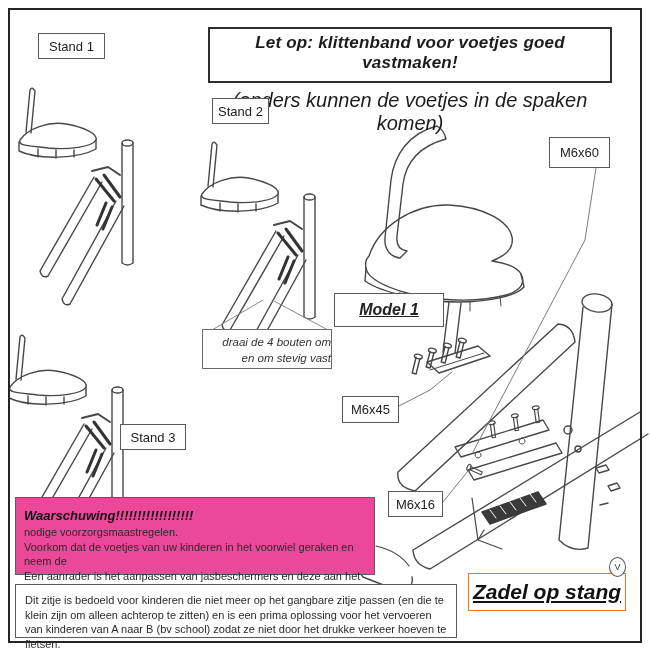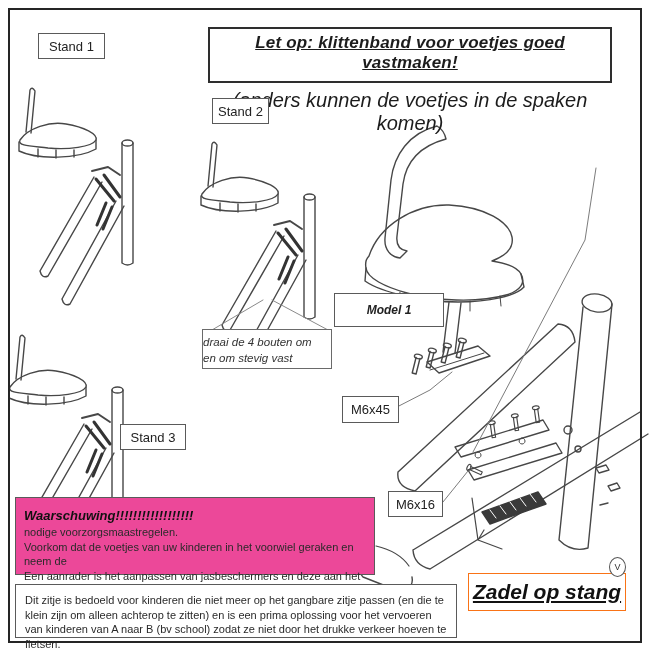--- a/index.html
+++ b/index.html
@@ -15,27 +15,27 @@
   .lbl{
     position:absolute;background:#fff;border:1px solid #5a5a5a;
     display:flex;align-items:center;justify-content:center;
     font-size:13px;color:#222;box-sizing:border-box;
   }
   .notice{
     position:absolute;left:208px;top:27px;width:404px;height:56px;
     background:#fff;border:2px solid #2e2e2e;text-align:center;
     box-sizing:border-box;padding-top:4px;
   }
-  .notice .l1{font-size:17px;font-weight:bold;font-style:italic;text-decoration:underline;letter-spacing:.2px;}
+  .notice .l1{font-size:17px;font-weight:bold;font-style:italic;letter-spacing:.2px;}
   .notice .l2{font-size:20px;font-style:italic;margin-top:16px;}
-  .model{font-size:12px;font-weight:bold;font-style:italic;}
+  .model{font-size:16px;font-weight:bold;font-style:italic;text-decoration:underline;}
   .callout{
     position:absolute;left:202px;top:329px;width:130px;height:40px;
     background:#fff;border:1px solid #6a6a6a;box-sizing:border-box;
-    font-size:11.5px;font-style:italic;text-align:left;padding-top:4px;line-height:1.4;color:#333;
+    font-size:11.5px;font-style:italic;text-align:right;padding-top:4px;line-height:1.4;color:#333;
   }
   .warnbox{
     position:absolute;left:15px;top:497px;width:360px;height:78px;
     background:#ec4899;border:1px solid #5a5a5a;box-sizing:border-box;
     padding:9px 8px;font-size:11px;line-height:1.32;color:#2a2a2a;
   }
   .warnbox .head{font-size:13px;font-weight:bold;font-style:italic;margin-bottom:1px;color:#111;}
   .descbox{
     position:absolute;left:15px;top:584px;width:442px;height:54px;
     background:#fff;border:1px solid #5a5a5a;box-sizing:border-box;
@@ -172,20 +172,21 @@
   </div>
 
   <div class="lbl" style="left:38px;top:33px;width:67px;height:26px;text-align:center;">Stand 1</div>
 
   <div class="lbl" style="left:212px;top:98px;width:57px;height:26px;">Stand 2</div>
 
   <div class="lbl" style="left:120px;top:424px;width:66px;height:26px;">Stand 3</div>
 
   <div class="lbl model" style="left:334px;top:293px;width:110px;height:34px;">Model 1</div>
 
+  <div class="lbl" style="left:549px;top:137px;width:61px;height:31px;">M6x60</div>
 
   <div class="lbl" style="left:342px;top:396px;width:57px;height:27px;">M6x45</div>
 
   <div class="lbl" style="left:388px;top:491px;width:55px;height:26px;">M6x16</div>
 
   <div class="callout">
     <div>draai de 4 bouten om</div>
     <div>en om stevig vast</div>
   </div>
 

